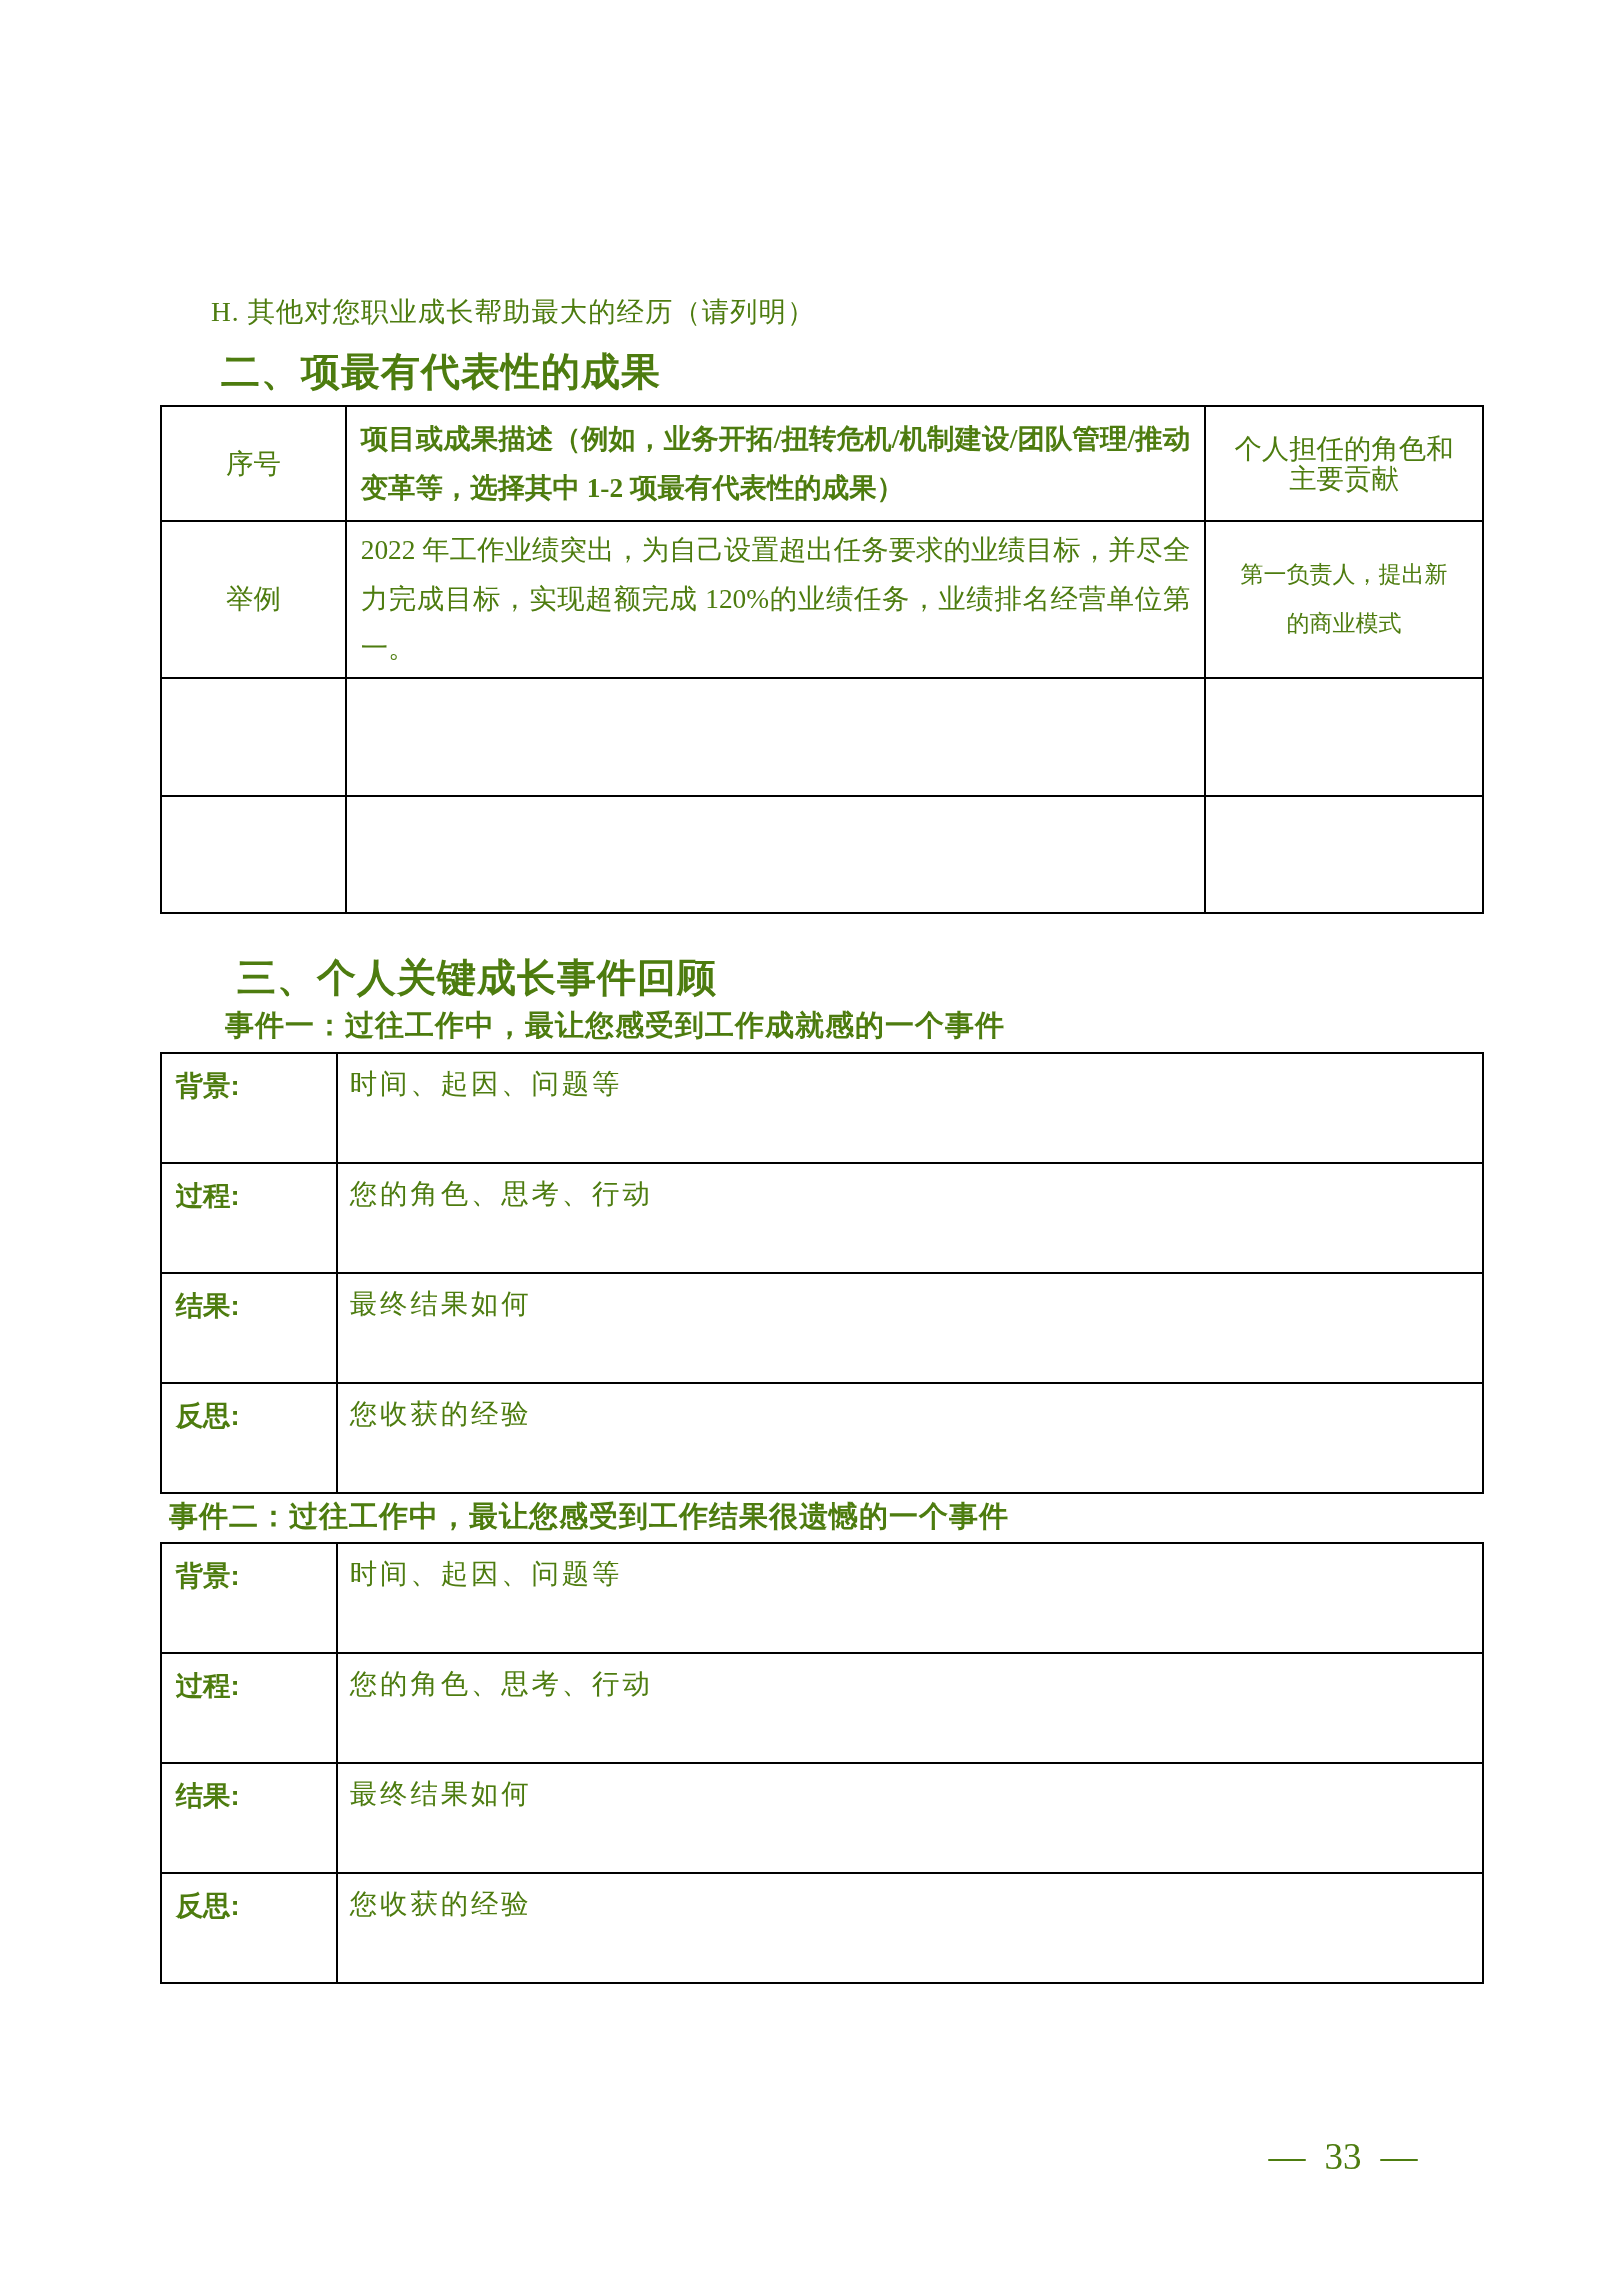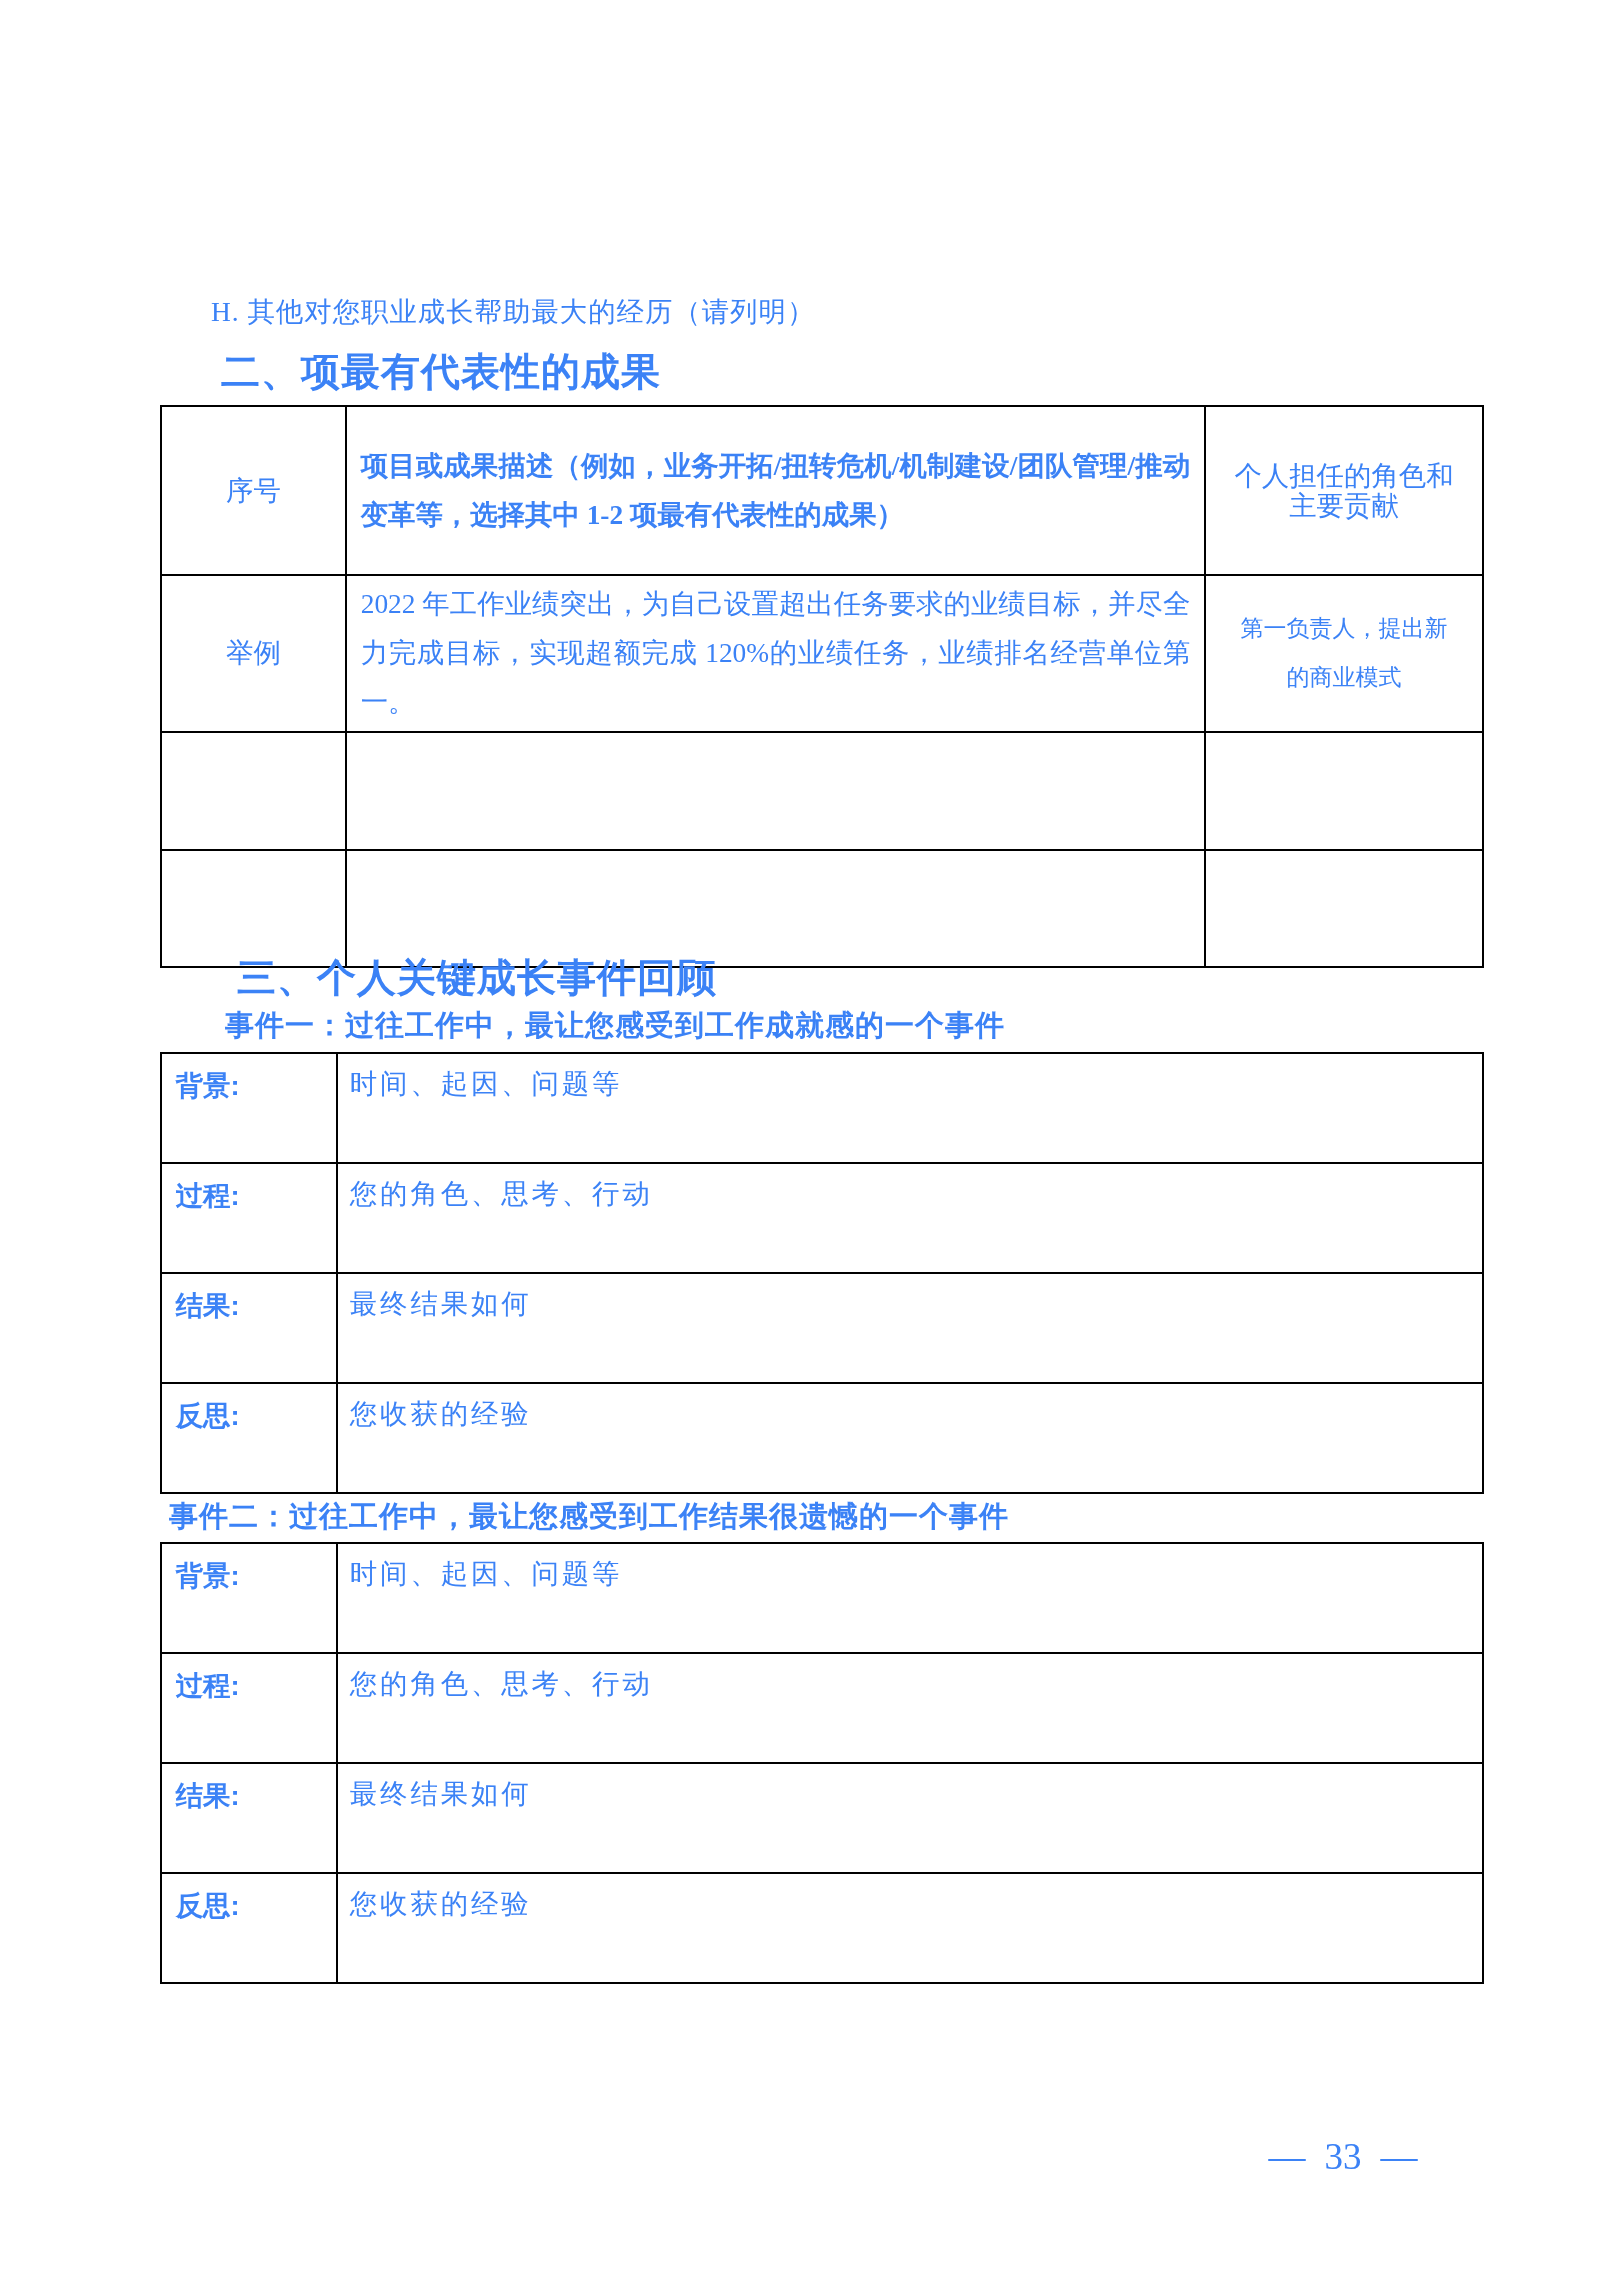--- a/index.html
+++ b/index.html
@@ -1,21 +1,21 @@
 <!DOCTYPE html>
 <html><head>
 <meta charset="utf-8">
 <style>
   html, body { margin: 0; padding: 0; background: #ffffff; }
   .page {
     position: relative;
     width: 1621px;
     height: 2293px;
     background: #ffffff;
-    color: #3b82f6;
+    color: #4d7c0f;
     font-family: "Liberation Serif", serif;
     overflow: hidden;
   }
   .intro-line {
     position: absolute;
     top: 294px;
     left: 211px;
     font-size: 27.4px;
     letter-spacing: 1px;
   }
@@ -127,21 +127,21 @@
 
   <div class="section-heading" id="heading-performance">二、项最有代表性的成果</div>
 
   <table class="doc-table" id="perf-table">
     <colgroup>
       <col style="width:185px">
       <col style="width:859px">
       <col style="width:278px">
     </colgroup>
     <tbody>
-        <tr style="height:169px">
+        <tr style="height:115px">
       <td class="seq-cell">序号</td>
       <td class="desc-header">项目或成果描述（例如，业务开拓/扭转危机/机制建设/团队管理/推动变革等，选择其中 1-2 项最有代表性的成果）</td>
       <td class="role-header">个人担任的角色和主要贡献</td>
     </tr>
     <tr style="height:151px">
       <td class="seq-cell">举例</td>
       <td class="desc-cell">2022 年工作业绩突出，为自己设置超出任务要求的业绩目标，并尽全力完成目标，实现超额完成 120%的业绩任务，业绩排名经营单位第一。</td>
       <td class="role-cell">第一负责人，提出新的商业模式</td>
     </tr>
     <tr style="height:118px">

